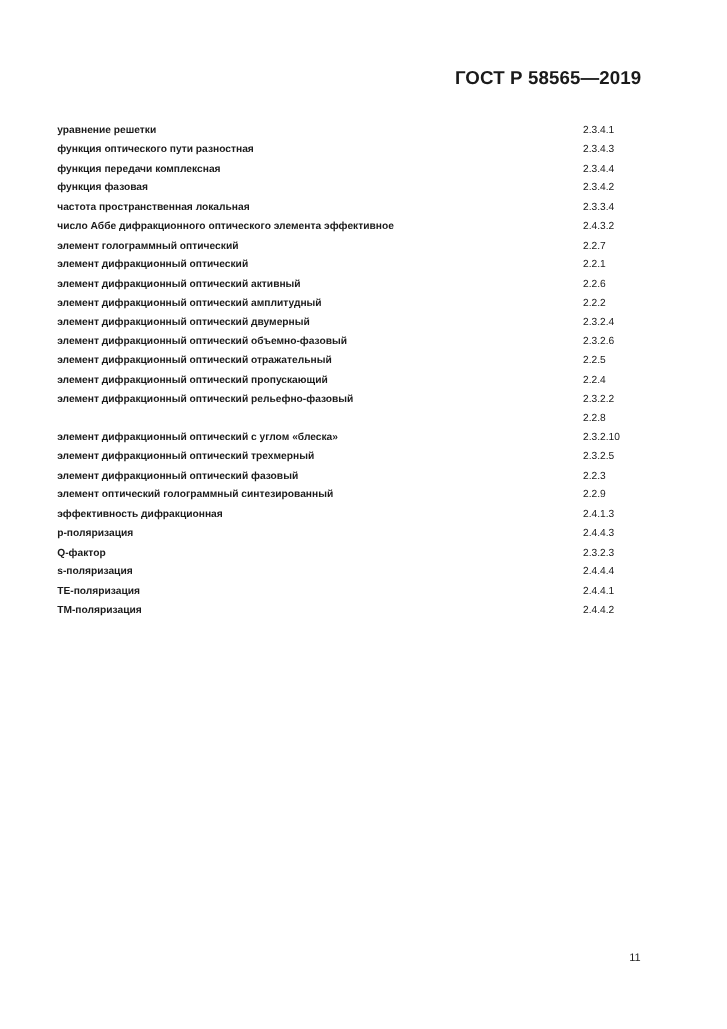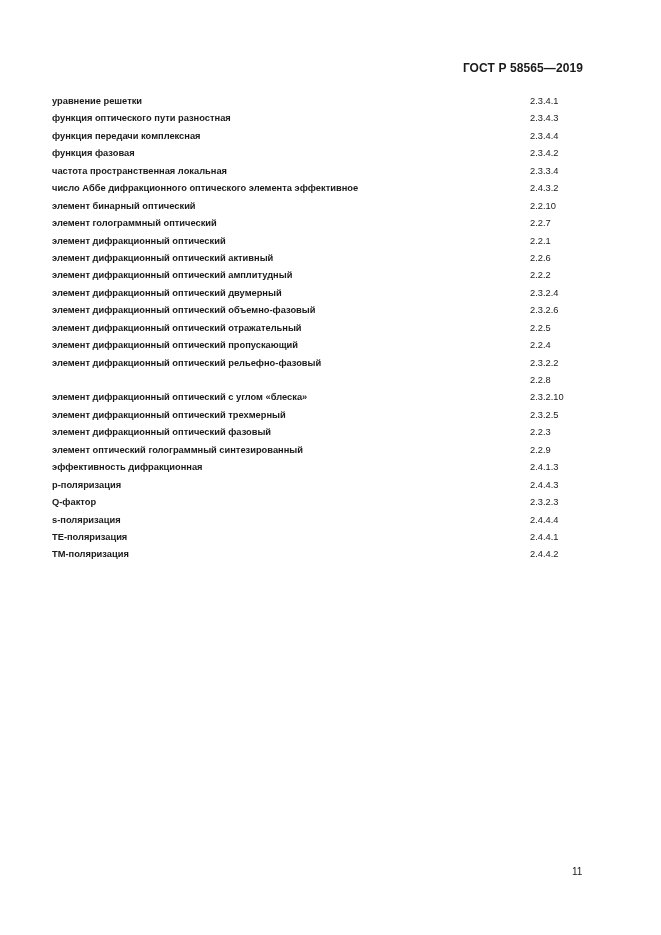--- a/index.html
+++ b/index.html
@@ -1,19 +1,19 @@
 <!DOCTYPE html>
 <html><head>
 <meta charset="utf-8">
 <style>
   html, body { margin: 0; padding: 0; background: #ffffff; }
   body { width: 661px; height: 935px; position: relative; overflow: hidden;
          font-family: "Liberation Sans", sans-serif; color: #1a1a1a; }
-  .header { position: absolute; top: 61px; right: 78px; font-size: 12px; font-weight: bold; letter-spacing: 0.1px; }
-  .index { position: absolute; top: 93px; left: 52px; width: 520px; text-align: center; }
+  .header { position: absolute; top: 61px; right: 78px; font-size: 17px; font-weight: bold; letter-spacing: 0.1px; }
+  .index { position: absolute; top: 110px; left: 52px; width: 520px; text-align: center; }
   .row { position: relative; height: 17.45px; font-size: 9.3px; line-height: 17.45px; }
   .term { position: absolute; left: 0; font-weight: bold; white-space: nowrap; }
   .ref { position: absolute; left: 478px; font-weight: normal; white-space: nowrap; }
   .page-num { position: absolute; top: 866px; left: 572px; font-size: 10px; }
 </style>
 </head>
 <body>
 
 <div class="header">ГОСТ Р 58565—2019</div>
 
@@ -34,24 +34,20 @@
       <span class="term">функция фазовая</span>
       <span class="ref">2.3.4.2</span>
     </div>
   <div class="row">
       <span class="term">частота пространственная локальная</span>
       <span class="ref">2.3.3.4</span>
     </div>
   <div class="row">
       <span class="term">число Аббе дифракционного оптического элемента эффективное</span>
       <span class="ref">2.4.3.2</span>
-    </div>
-  <div class="row">
-      <span class="term">элемент бинарный оптический</span>
-      <span class="ref">2.2.10</span>
     </div>
   <div class="row">
       <span class="term">элемент голограммный оптический</span>
       <span class="ref">2.2.7</span>
     </div>
   <div class="row">
       <span class="term">элемент дифракционный оптический</span>
       <span class="ref">2.2.1</span>
     </div>
   <div class="row">

